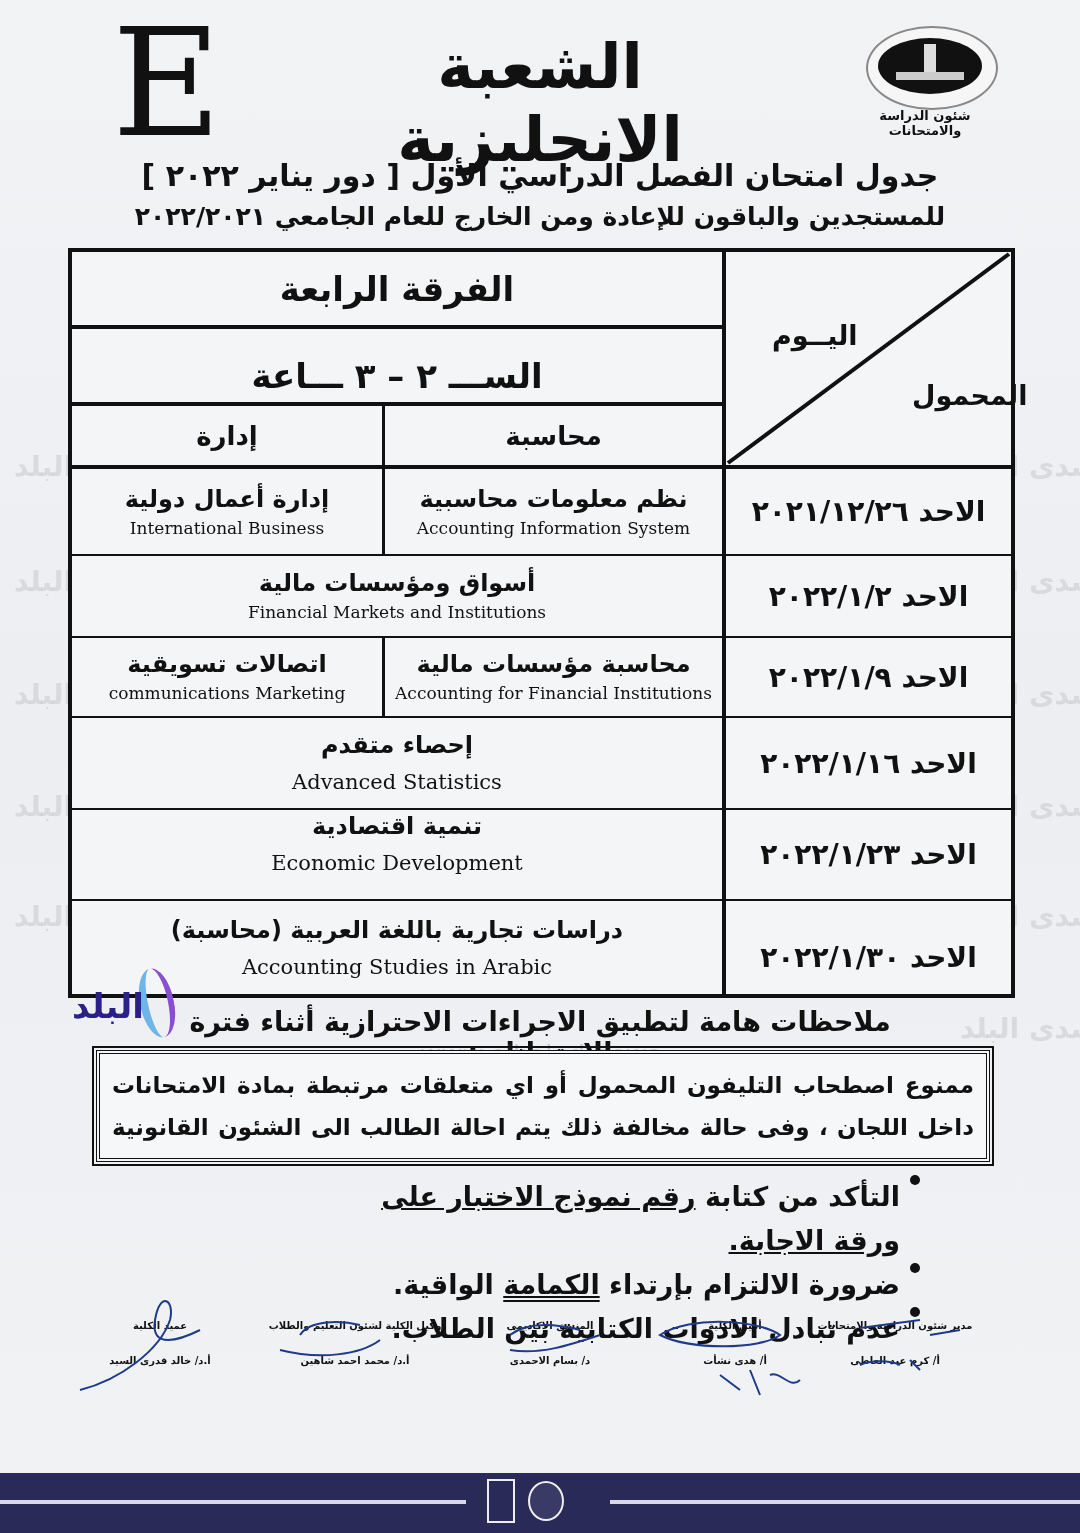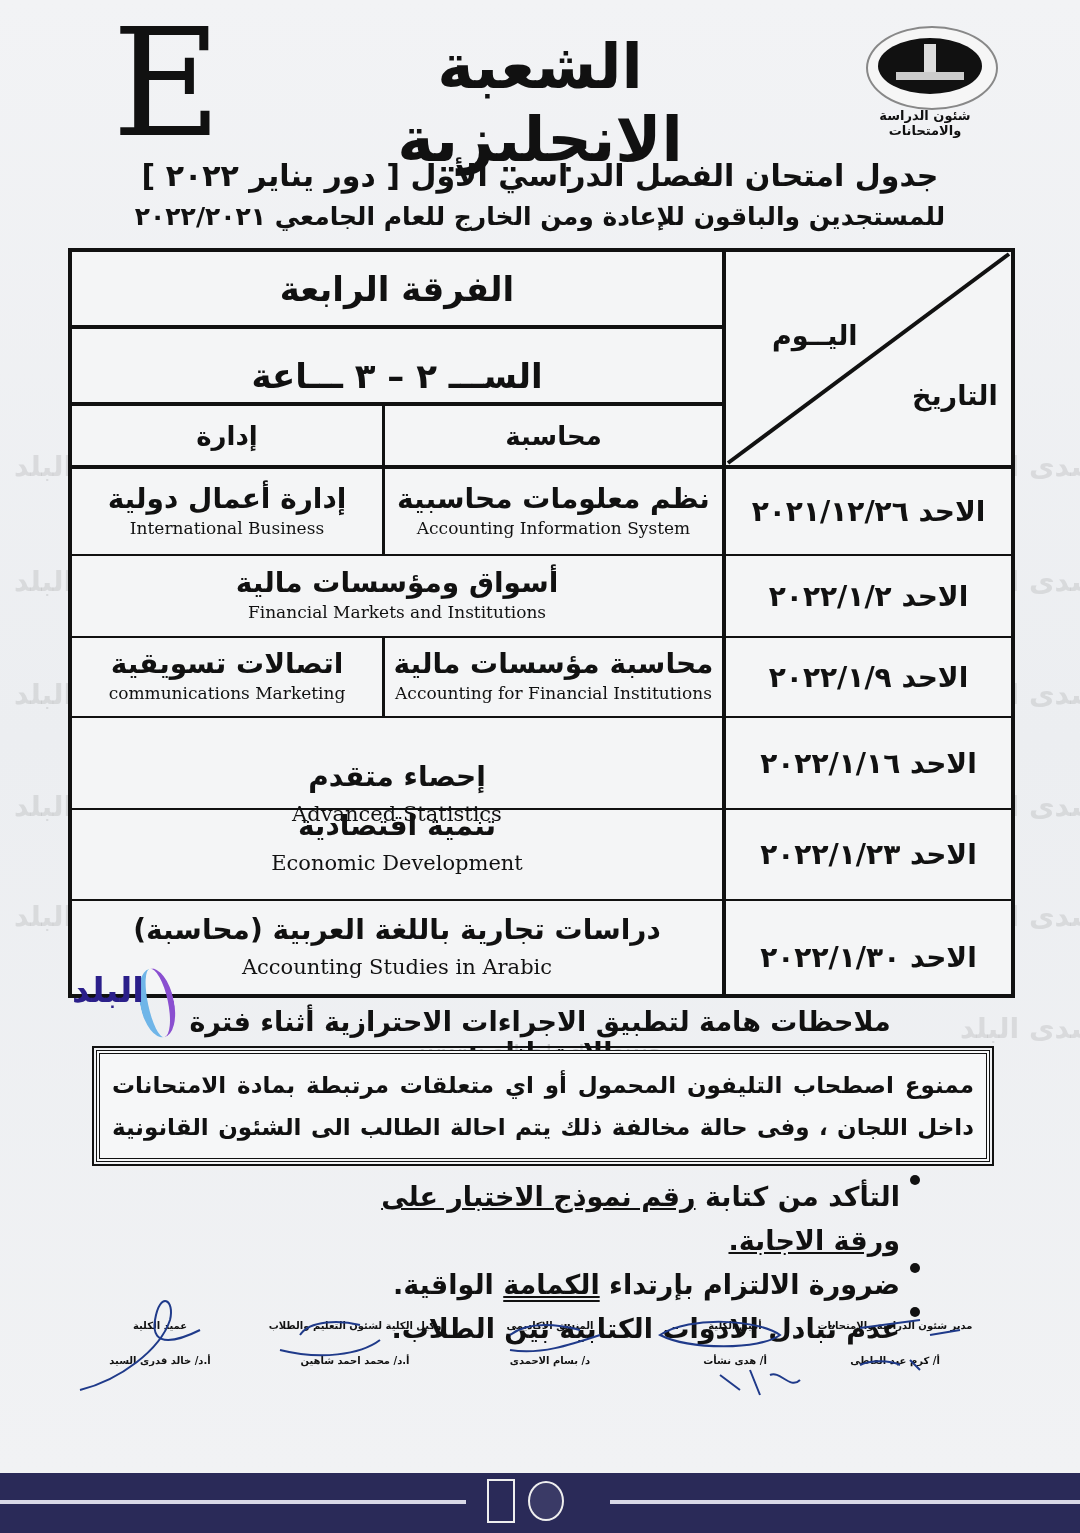--- a/index.html
+++ b/index.html
@@ -22,21 +22,21 @@
   .logo-tower { left: 46px; top: 6px; width: 12px; height: 30px; background: #ddd; }
   .logo-base { left: 18px; top: 34px; width: 68px; height: 8px; background: #ccc; }
   .logo-caption { left: 850px; top: 108px; width: 150px; text-align: center; font-size: 13px; }
   .subtitle1 { left: 120px; top: 158px; width: 840px; text-align: center; font-size: 30px; }
   .subtitle2 { left: 110px; top: 202px; width: 860px; text-align: center; font-size: 25px; }
 
   
   .tbl { left: 68px; top: 248px; width: 947px; height: 750px; border: 4px solid #111; box-sizing: border-box; background: #f4f5f6; }
   .line { position: absolute; background: #111; }
   .cell { position: absolute; display: flex; flex-direction: column; align-items: center; justify-content: center; }
-  .cell .ar-t { direction: rtl; font-weight: bold; font-size: 28px; line-height: 30px; }
+  .cell .ar-t { direction: rtl; font-weight: bold; font-size: 24px; line-height: 30px; }
   .cell .en-t { font-family: "DejaVu Serif", serif; font-size: 17px; line-height: 24px; margin-top: 2px; }
   .cell .en-t.lg { font-size: 21px; line-height: 28px; margin-top: 8px; }
   .date { direction: rtl; font-weight: bold; font-size: 28px; white-space: nowrap; }
   .hdr-big { direction: rtl; font-weight: 900; font-size: 34px; }
 
   
   .wm { position: absolute; color: rgba(120,120,120,0.18); font-size: 28px; direction: rtl; font-weight: bold; white-space: nowrap; }
 
   
   .notes-title { left: 130px; top: 1006px; width: 820px; text-align: center; font-size: 27px; }
@@ -54,21 +54,21 @@
   .sig .nm { display: block; margin-top: 24px; }
   .scribble { position: absolute; }
 
   
   .footer { left: 0; top: 1473px; width: 1080px; height: 60px; background: #2a2a58; }
   .footer-line { position: absolute; top: 27px; height: 4px; background: #d8d8e6; }
   .footer-mark1 { left: 487px; top: 6px; width: 28px; height: 44px; border: 2px solid #eee; box-sizing: border-box; }
   .footer-mark2 { left: 528px; top: 8px; width: 36px; height: 40px; border-radius: 50%; border: 2px solid #eee; box-sizing: border-box; background: #3a3a66; }
 
   .brand { left: 72px; top: 968px; width: 110px; height: 70px; }
-  .brand-text { position: absolute; left: 0; top: 2px; font-size: 34px; font-weight: 900; color: #2b1f8a; direction: rtl; }
+  .brand-text { position: absolute; left: 0; top: 18px; font-size: 34px; font-weight: 900; color: #2b1f8a; direction: rtl; }
   .brand-swoosh { position: absolute; left: 68px; top: 0; width: 34px; height: 70px; border-radius: 50% 50% 50% 50%; border-left: 8px solid #6fb5e8; border-right: 6px solid #8a4fd0; box-sizing: border-box; transform: rotate(-12deg); }
   .site-wm { left: 420px; top: 1040px; font-size: 26px; color: rgba(90,90,90,0.25); font-family: "DejaVu Sans", sans-serif; }
 </style>
 </head>
 <body>
 
 <div class="page">
 
   <div class="abs big-e">E</div>
   <div class="abs ar main-title">الشعبة الانجليزية</div>
@@ -111,21 +111,21 @@
     <div class="line" style="left:0;top:556px;width:939px;height:2px;"></div>
     <div class="line" style="left:0;top:647px;width:939px;height:2px;"></div>
 
     <div class="line" style="left:310px;top:217px;width:3px;height:86px;"></div>
     <div class="line" style="left:310px;top:386px;width:3px;height:79px;"></div>
 
     <svg class="abs" style="left:654px;top:0;" width="285" height="213">
       <line x1="2" y1="211" x2="283" y2="2" stroke="#111" stroke-width="4"></line>
     </svg>
     <div class="abs ar" style="left:700px;top:68px;font-size:27px;">اليــوم</div>
-    <div class="abs ar" style="left:840px;top:128px;font-size:27px;">التاريخ</div>
+    <div class="abs ar" style="left:840px;top:128px;font-size:27px;">المحمول</div>
 
     <div class="cell" style="left:0;top:0;width:650px;height:73px;">
       <span class="hdr-big">الفرقة الرابعة</span>
     </div>
     <div class="cell" style="left:0;top:77px;width:650px;height:94px;">
       <span class="hdr-big">الســـ ٢ – ٣ ـــاعة</span>
     </div>
     <div class="cell" style="left:313px;top:154px;width:337px;height:59px;">
       <span class="ar-t" style="font-size:26px;">محاسبة</span>
     </div>
@@ -161,21 +161,21 @@
       <span class="en-t">Accounting for Financial Institutions</span>
     </div>
     <div class="cell" style="left:0;top:386px;width:310px;height:78px;border-radius:23px;">
       <span class="ar-t">اتصالات تسويقية</span>
       <span class="en-t">communications Marketing</span>
     </div>
 
     <div class="cell" style="left:654px;top:466px;width:285px;height:90px;">
       <span class="date">الاحد ٢٠٢٢/١/١٦</span>
     </div>
-    <div class="cell" style="left:0;top:466px;width:650px;height:90px;margin-top:32px;">
+    <div class="cell" style="left:0;top:466px;width:650px;height:90px;">
       <span class="ar-t">إحصاء متقدم</span>
       <span class="en-t lg">Advanced Statistics</span>
     </div>
 
     <div class="cell" style="left:654px;top:558px;width:285px;height:89px;">
       <span class="date">الاحد ٢٠٢٢/١/٢٣</span>
     </div>
     <div class="cell" style="left:0;top:558px;width:650px;height:68px;">
       <span class="ar-t">تنمية اقتصادية</span>
       <span class="en-t lg">Economic Development</span>

